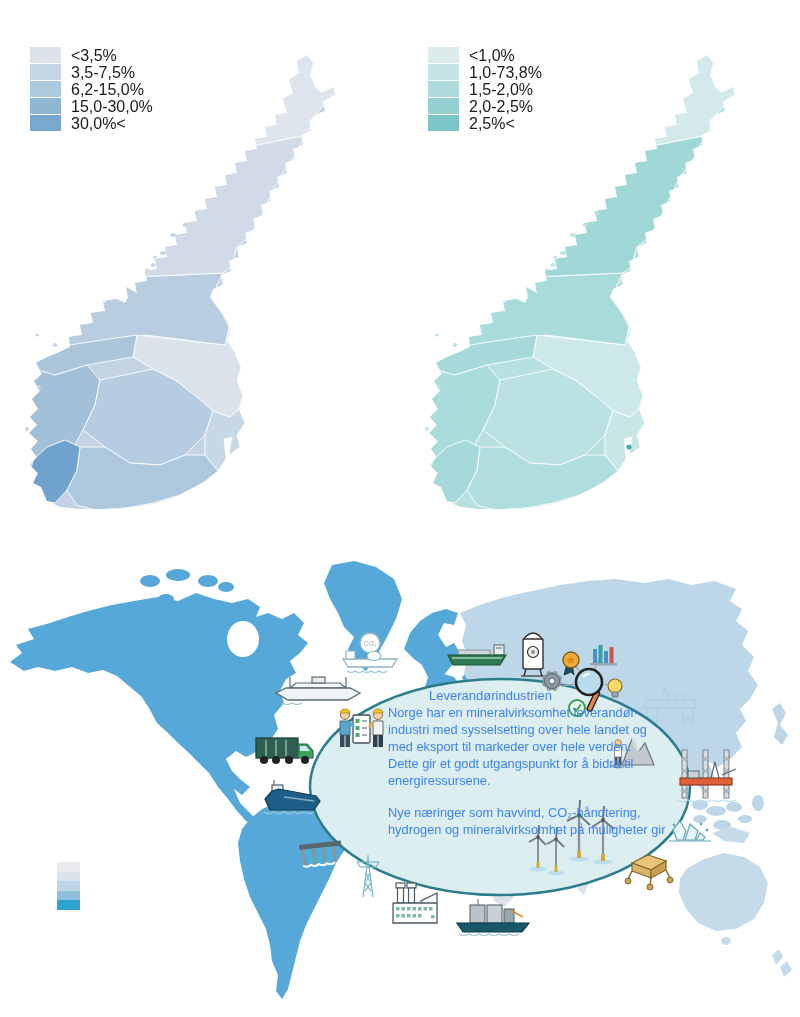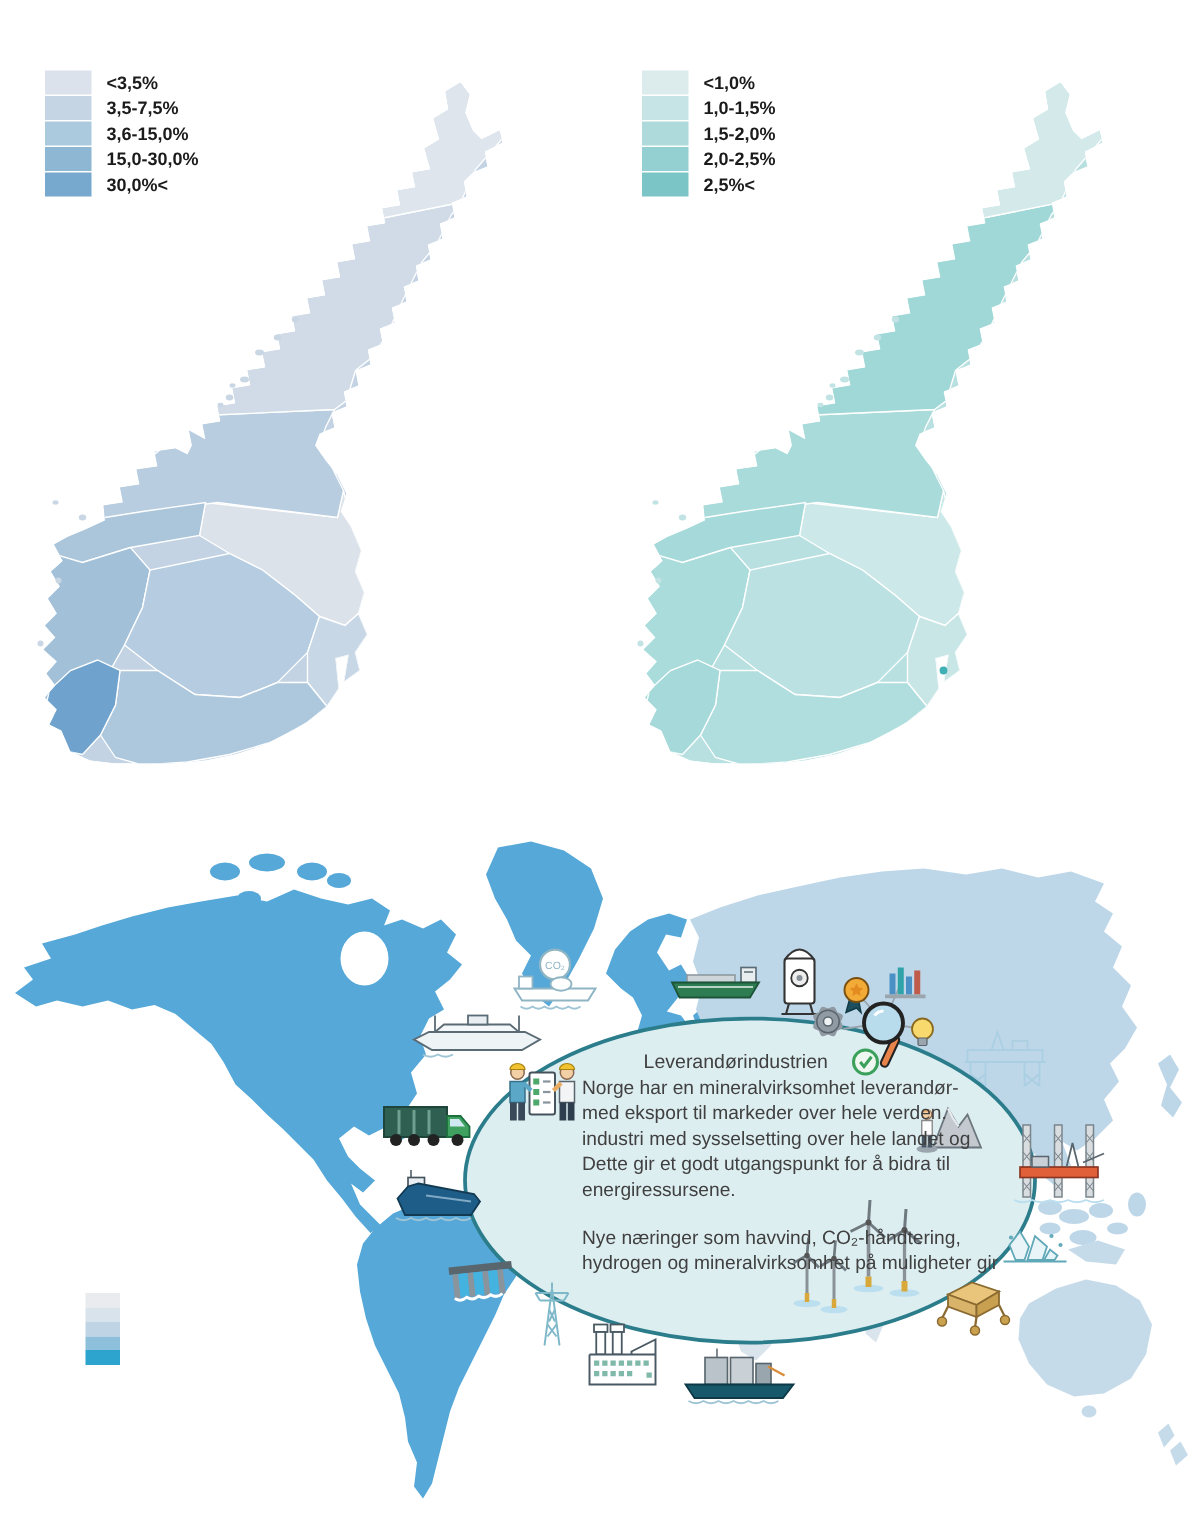--- a/index.html
+++ b/index.html
@@ -1,25 +1,25 @@
 <!DOCTYPE html>
 <html><head>
 <meta charset="utf-8">
 <style>
   html,body{margin:0;padding:0;background:#fff;}
   #page{position:relative;width:800px;height:1017px;background:#fff;overflow:hidden;
         font-family:"Liberation Sans", sans-serif;}
   .legend{position:absolute;width:150px;}
   .legend-row{display:flex;align-items:stretch;height:17px;}
   .legend-swatch{width:31px;height:16px;margin-bottom:1px;flex:0 0 31px;}
-  .legend-label{font-size:12px;font-weight:bold;color:#1b1b1b;line-height:17px;padding-left:10px;white-space:nowrap;}
+  .legend-label{font-size:16px;font-weight:normal;color:#1b1b1b;line-height:17px;padding-left:10px;white-space:nowrap;}
   svg{position:absolute;overflow:visible;}
   .county{stroke:#ffffff;stroke-width:0.9;}
-  .bubble-text{position:absolute;left:388px;top:687px;width:285px;color:#404040;
-               font-size:12.8px;line-height:17px;margin-top:12px;}
+  .bubble-text{position:absolute;left:388px;top:687px;width:285px;color:#3b82f6;
+               font-size:12.8px;line-height:17px;}
   .b-title{width:205px;text-align:center;font-size:13px;}
   .b-gap{height:15px;}
   .mini-scale{position:absolute;left:57px;top:862px;width:23px;}
   .mini-scale div{height:9.5px;width:23px;}
 </style>
 </head>
 <body>
 
 <div id="page">
 
@@ -72,40 +72,40 @@
     <div class="legend-row">
         <div class="legend-swatch" style="background-color: rgb(219, 226, 235);"></div>
         <span class="legend-label">&lt;3,5%</span>
       </div>
     <div class="legend-row">
         <div class="legend-swatch" style="background-color: rgb(198, 213, 228);"></div>
         <span class="legend-label">3,5-7,5%</span>
       </div>
     <div class="legend-row">
         <div class="legend-swatch" style="background-color: rgb(172, 202, 221);"></div>
-        <span class="legend-label">3,6-15,0%</span>
+        <span class="legend-label">6,2-15,0%</span>
       </div>
     <div class="legend-row">
         <div class="legend-swatch" style="background-color: rgb(142, 183, 212);"></div>
         <span class="legend-label">15,0-30,0%</span>
       </div>
     <div class="legend-row">
         <div class="legend-swatch" style="background-color: rgb(119, 168, 205);"></div>
         <span class="legend-label">30,0%&lt;</span>
       </div>
   </div>
 
   <div class="legend" style="left:428px;top:47px">
     <div class="legend-row">
         <div class="legend-swatch" style="background-color: rgb(220, 236, 236);"></div>
         <span class="legend-label">&lt;1,0%</span>
       </div>
     <div class="legend-row">
         <div class="legend-swatch" style="background-color: rgb(198, 228, 229);"></div>
-        <span class="legend-label">1,0-1,5%</span>
+        <span class="legend-label">1,0-73,8%</span>
       </div>
     <div class="legend-row">
         <div class="legend-swatch" style="background-color: rgb(174, 218, 219);"></div>
         <span class="legend-label">1,5-2,0%</span>
       </div>
     <div class="legend-row">
         <div class="legend-swatch" style="background-color: rgb(148, 208, 209);"></div>
         <span class="legend-label">2,0-2,5%</span>
       </div>
     <div class="legend-row">
@@ -487,22 +487,22 @@
       <line x1="-2" y1="25" x2="40" y2="25"></line>
       <circle cx="3" cy="9" r="0.8" fill="none"></circle>
         <circle cx="30" cy="8" r="0.8" fill="none"></circle>
       <circle cx="36" cy="14" r="0.8" fill="none"></circle>
     </g>
   </svg>
 
   <div class="bubble-text">
     <div class="b-title">Leverandørindustrien</div>
     <div>Norge har en mineralvirksomhet leverandør-</div>
+    <div>industri med sysselsetting over hele landet og</div>
     <div>med eksport til markeder over hele verden.</div>
-    <div>industri med sysselsetting over hele landet og</div>
     <div>Dette gir et godt utgangspunkt for å bidra til</div>
     <div>energiressursene.</div>
     <div class="b-gap"></div>
     <div>Nye næringer som havvind, CO₂-håndtering,</div>
     <div>hydrogen og mineralvirksomhet på muligheter gir</div>
   </div>
 
   <div class="mini-scale">
     <div style="background-color: rgb(233, 235, 238);"></div>
     <div style="background-color: rgb(217, 227, 235);"></div>

